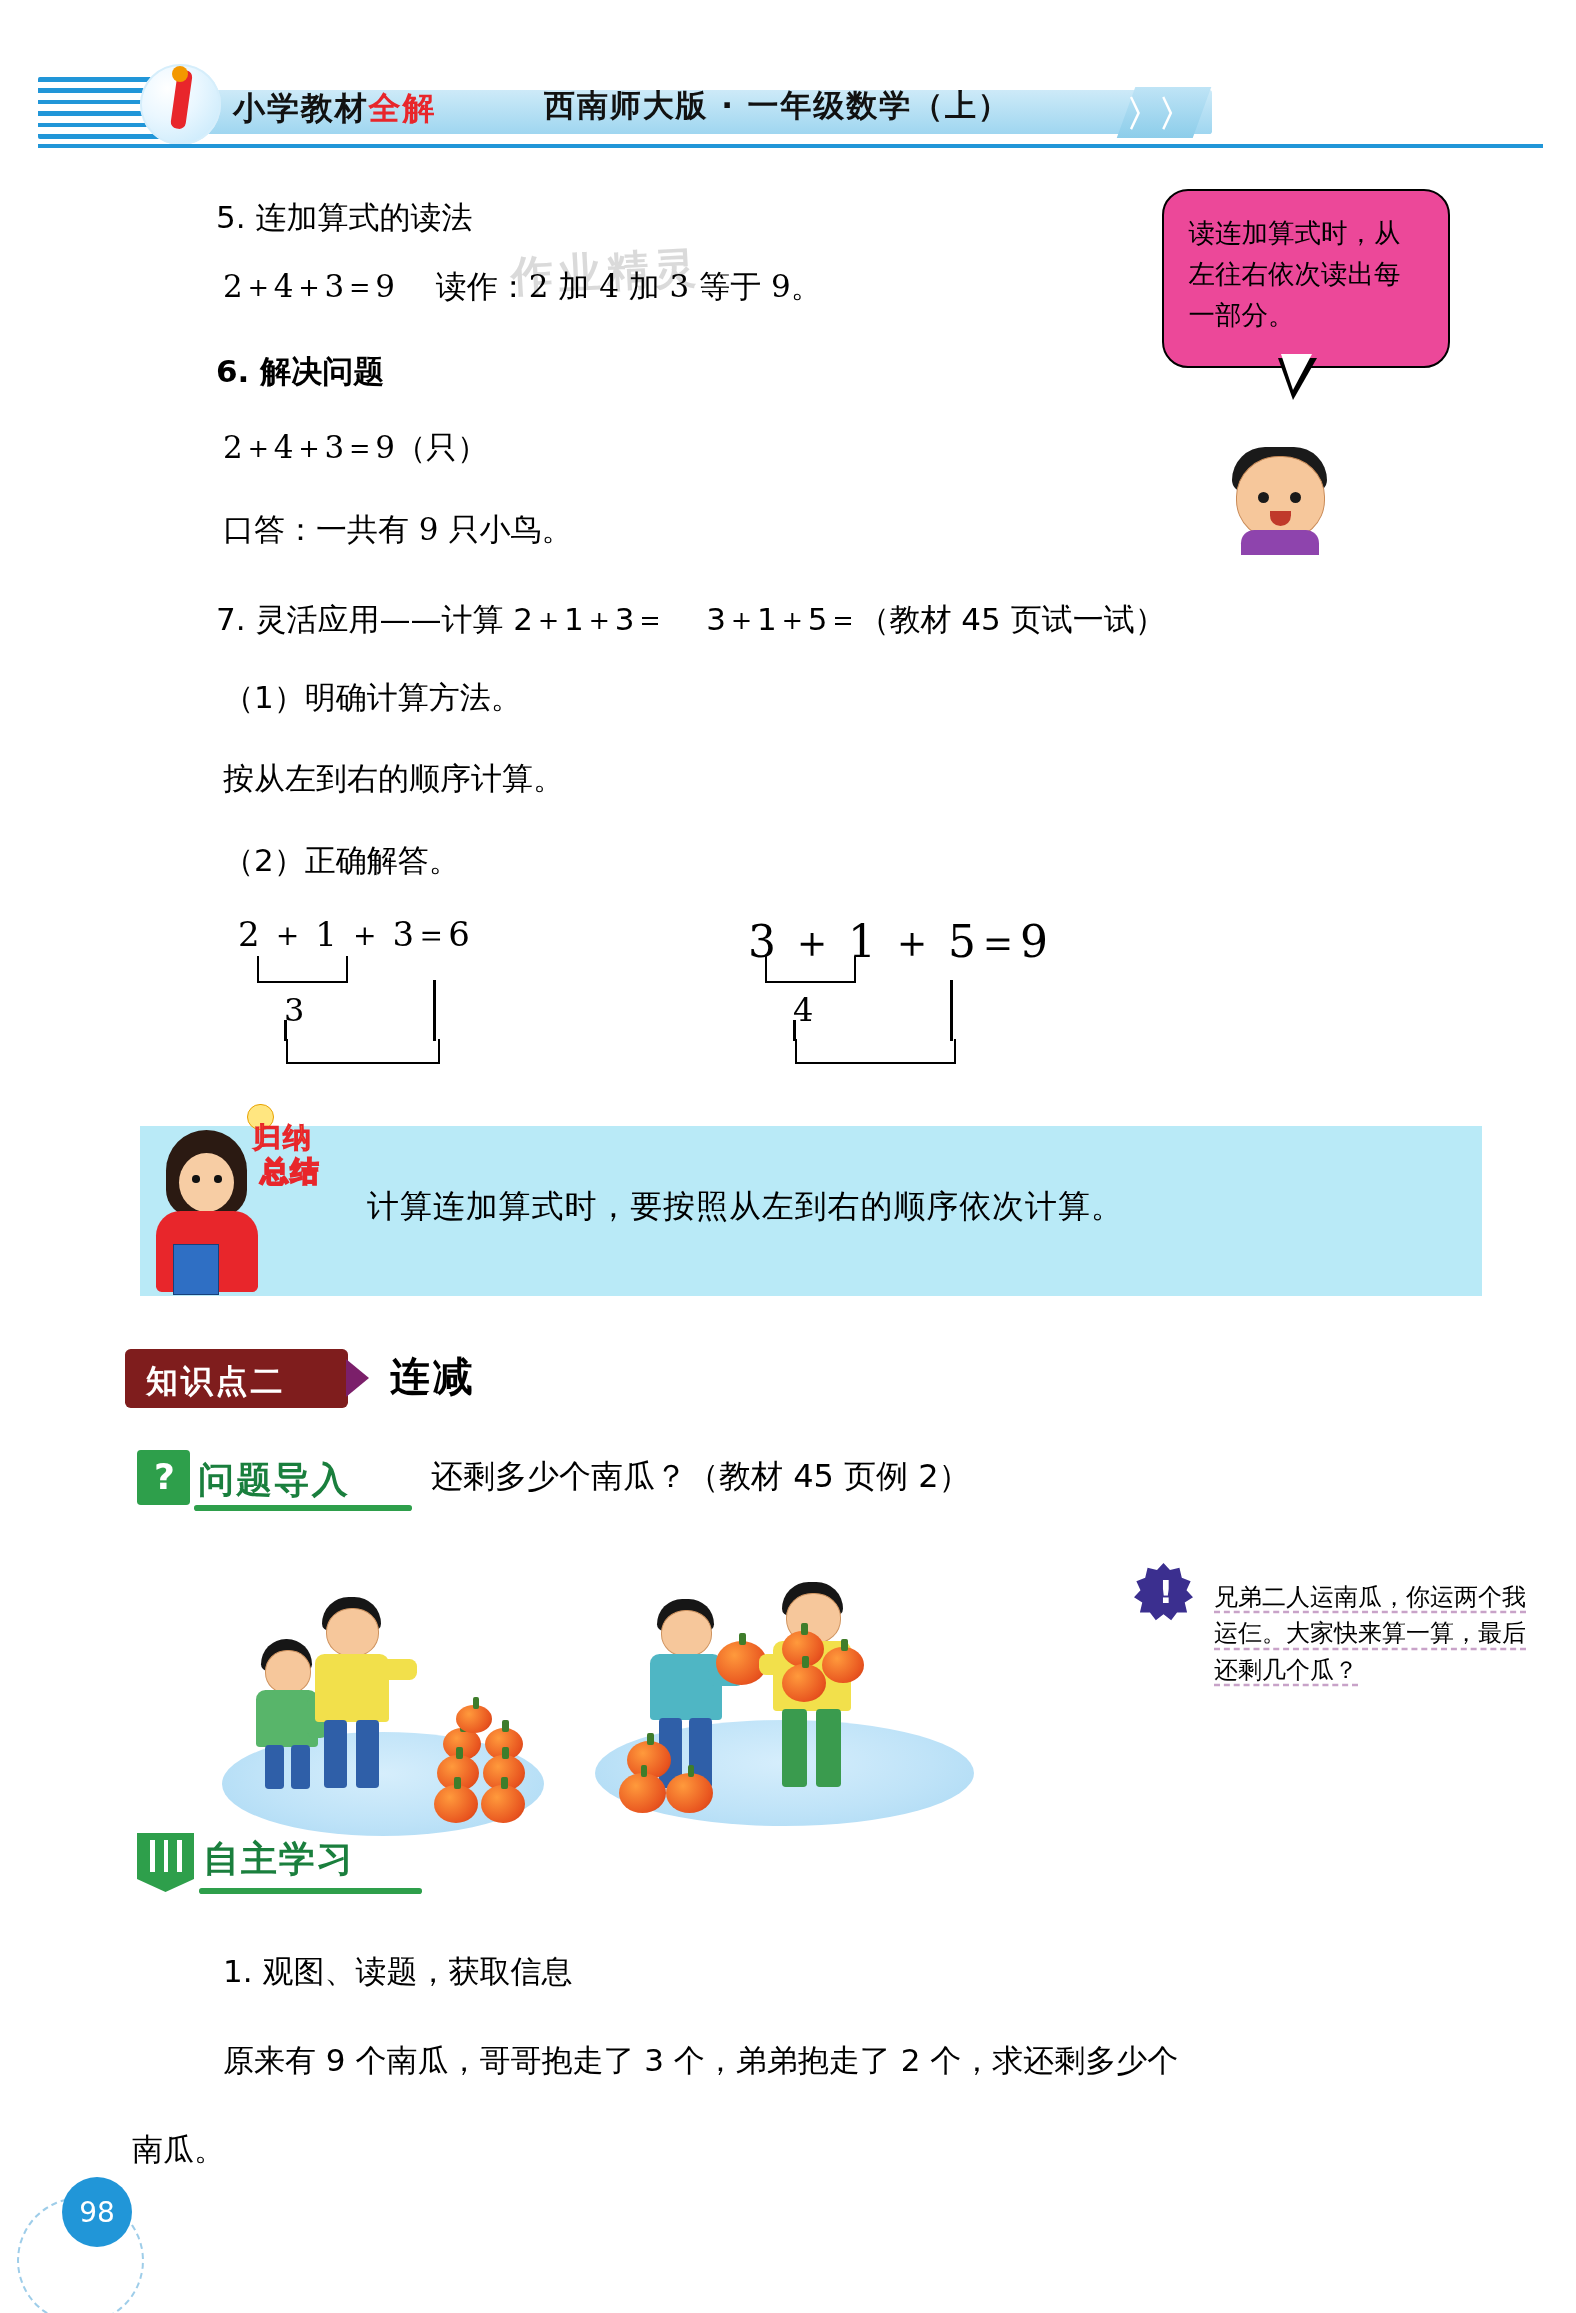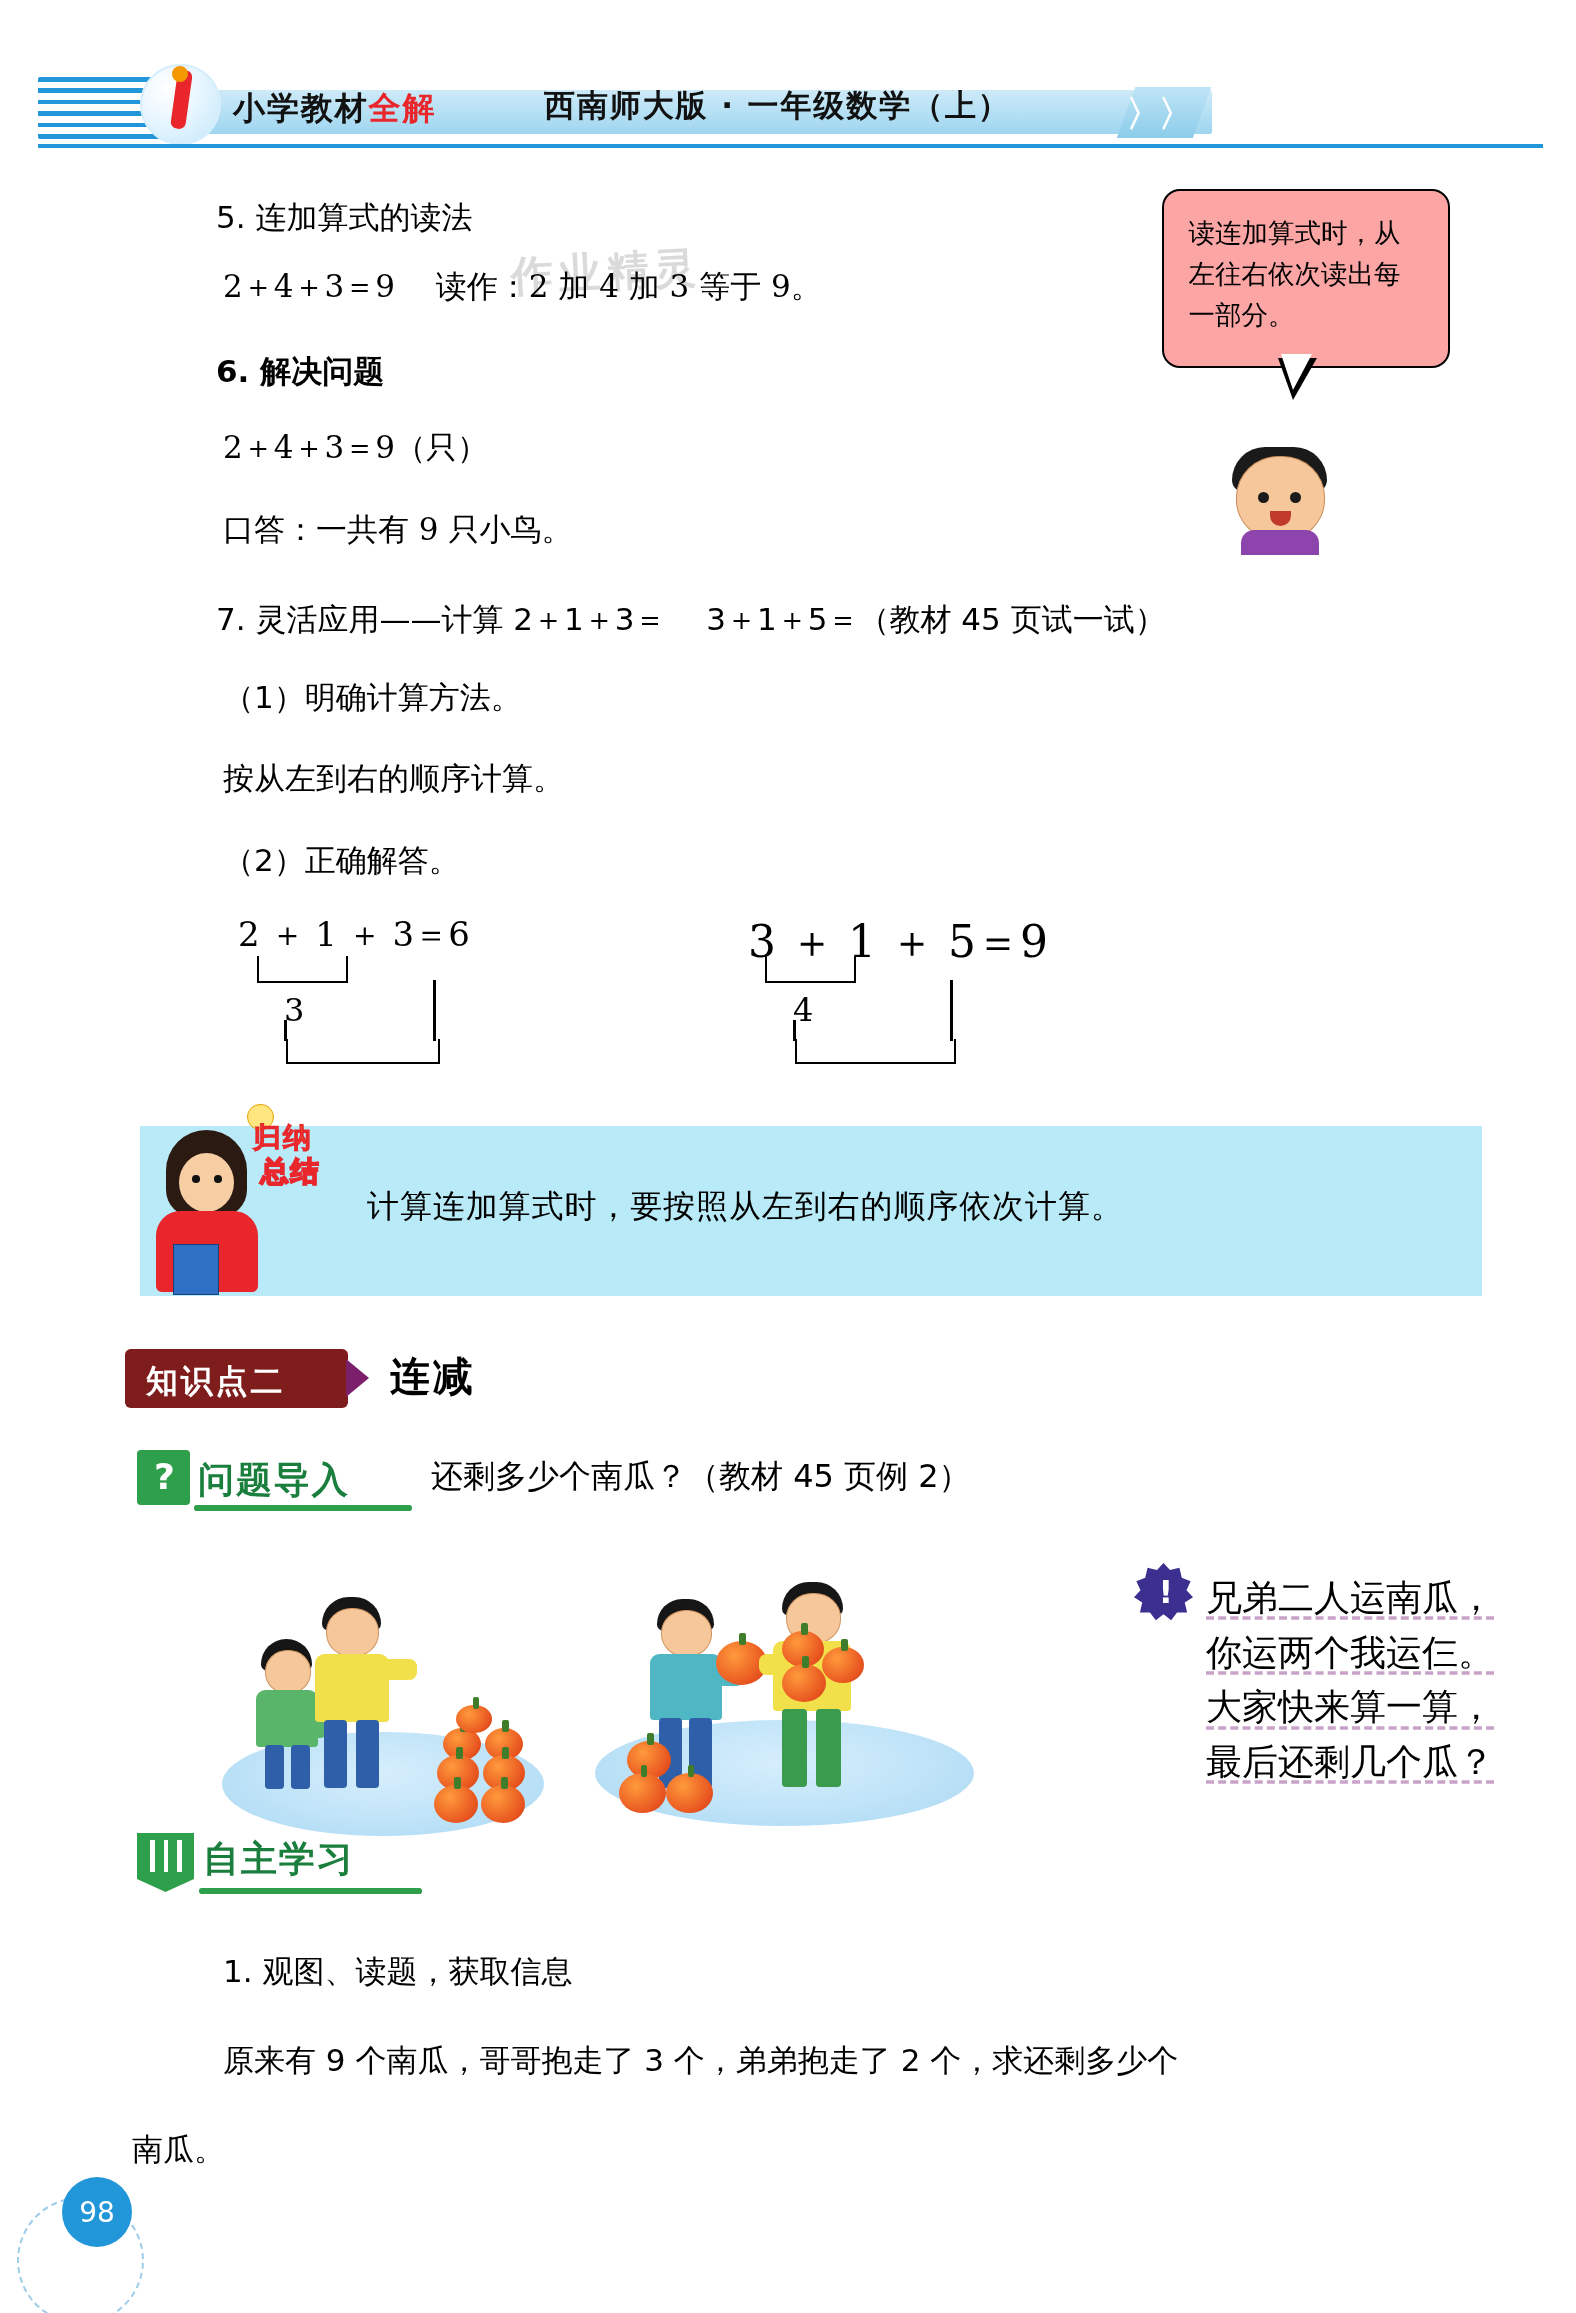--- a/index.html
+++ b/index.html
@@ -37,21 +37,21 @@
   .hdr-slashes{position:absolute;left:1126px;top:62px;font-size:36px;color:#ffffff;font-weight:bold;letter-spacing:-3.8px;}
   .hdr-rule{position:absolute;left:38px;top:144px;width:1505px;height:3.8px;background:#2196d8;}
 
   
   .txt{position:absolute;font-size:31px;color:#000;line-height:1.5;
     font-family:"DejaVu Sans","Liberation Sans",sans-serif;white-space:pre;}
   .txt.math{font-family:"DejaVu Serif","Liberation Serif",serif;}
 
   
   .bubble1{position:absolute;left:1162px;top:189px;width:284px;height:175px;
-    border:2.8px solid #000;border-radius:18px;background:#fca5a5;}
+    border:2.8px solid #000;border-radius:26px;background:#ec4899;}
   .bubble1 .tail{position:absolute;left:114px;top:167px;width:0;height:0;
     border-left:15px solid transparent;border-right:24.6px solid transparent;border-top:42px solid #000;}
   .bubble1 .tail-in{position:absolute;left:117px;top:163px;width:0;height:0;
     border-left:12.3px solid transparent;border-right:19px solid transparent;border-top:36px solid #fff;}
   .bubble1 p{position:absolute;left:24.6px;top:21px;width:237px;margin:0;
     font-size:26.5px;line-height:1.55;color:#000;
     font-family:"DejaVu Serif","Liberation Serif",serif;}
 
   .boy-head{position:absolute;left:1228px;top:443px;width:102px;height:102px;}
   .boy-head .face{position:absolute;left:7.6px;top:13.2px;width:87px;height:83px;border-radius:48%;
@@ -108,21 +108,21 @@
     clip-path:polygon(0 0,100% 0,100% 78%,50% 100%,0 78%);}
   .zz .flag .l{position:absolute;top:7.6px;width:4.7px;height:32px;background:#fff;}
   .zz .lbl{position:absolute;left:66px;top:3.8px;font-size:36px;font-weight:bold;color:#1a7f3d;letter-spacing:1.9px;}
   .zz .uline{position:absolute;left:62px;top:57px;width:223px;height:5.7px;background:#2e9f4b;border-radius:2.8px;}
 
   
   .note{position:absolute;left:1134px;top:1563px;width:360px;}
   .note .badge{position:absolute;left:0;top:0;width:59px;height:59px;background:#3b2f8f;
     clip-path:polygon(50% 0%,61% 12%,77% 8%,81% 25%,96% 31%,89% 46%,100% 58%,86% 67%,90% 84%,73% 84%,63% 97%,50% 87%,37% 97%,27% 84%,10% 84%,14% 67%,0 58%,11% 46%,4% 31%,19% 25%,23% 8%,39% 12%);}
   .note .badge i{position:absolute;left:24.6px;top:9.5px;color:#fff;font-size:32px;font-weight:bold;font-style:normal;}
-  .note p{margin:4px;position:absolute;left:68px;top:3.8px;width:312px;font-size:36px;line-height:1.52;
+  .note p{margin:12px;position:absolute;left:68px;top:3.8px;width:312px;font-size:24px;line-height:1.52;
     color:#000;font-family:"DejaVu Serif","Liberation Serif",serif;
     text-decoration:underline;text-decoration-style:dashed;text-decoration-color:#c8a2c8;
     text-underline-offset:6.6px;}
 
   
   .illus{position:absolute;left:199px;top:1552px;width:909px;height:293px;}
   .ground{position:absolute;border-radius:50%;
     background:radial-gradient(ellipse at 50% 40%,#d6eefc 0%,#bfe3f8 55%,#a9d8f3 100%);}
   .g1{left:23px;top:180px;width:322px;height:104px;}
   .g2{left:396px;top:168px;width:379px;height:106px;}

